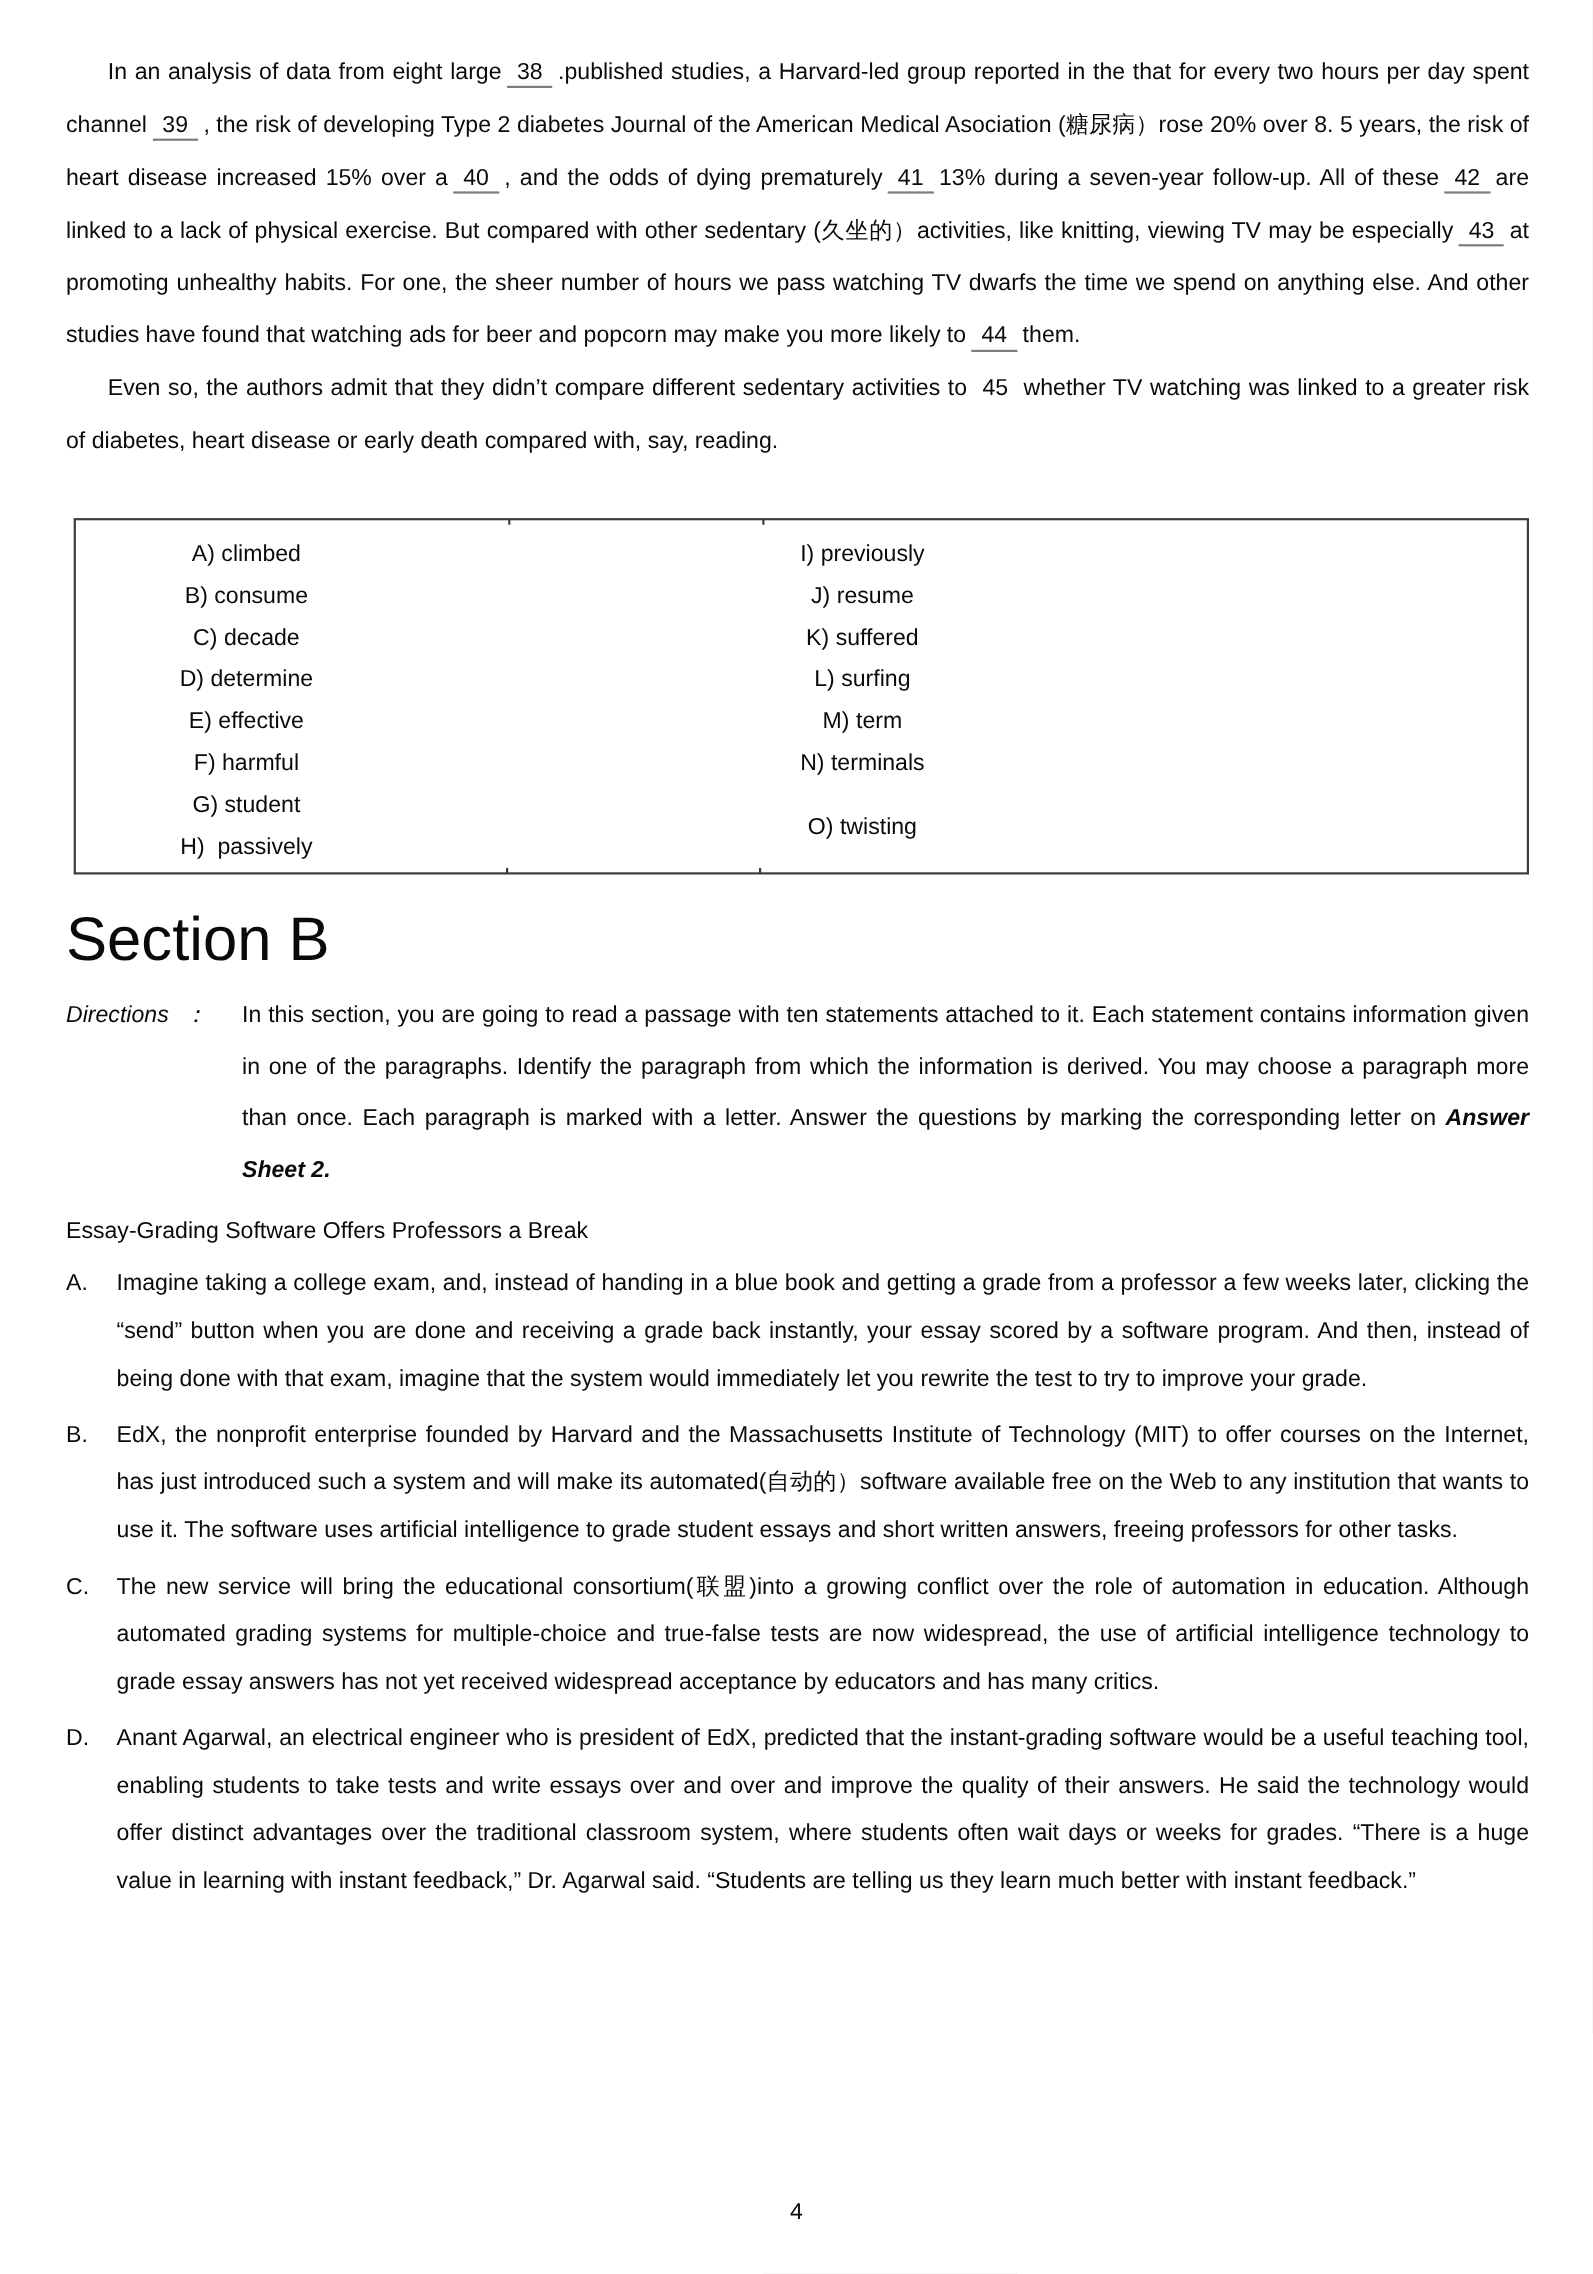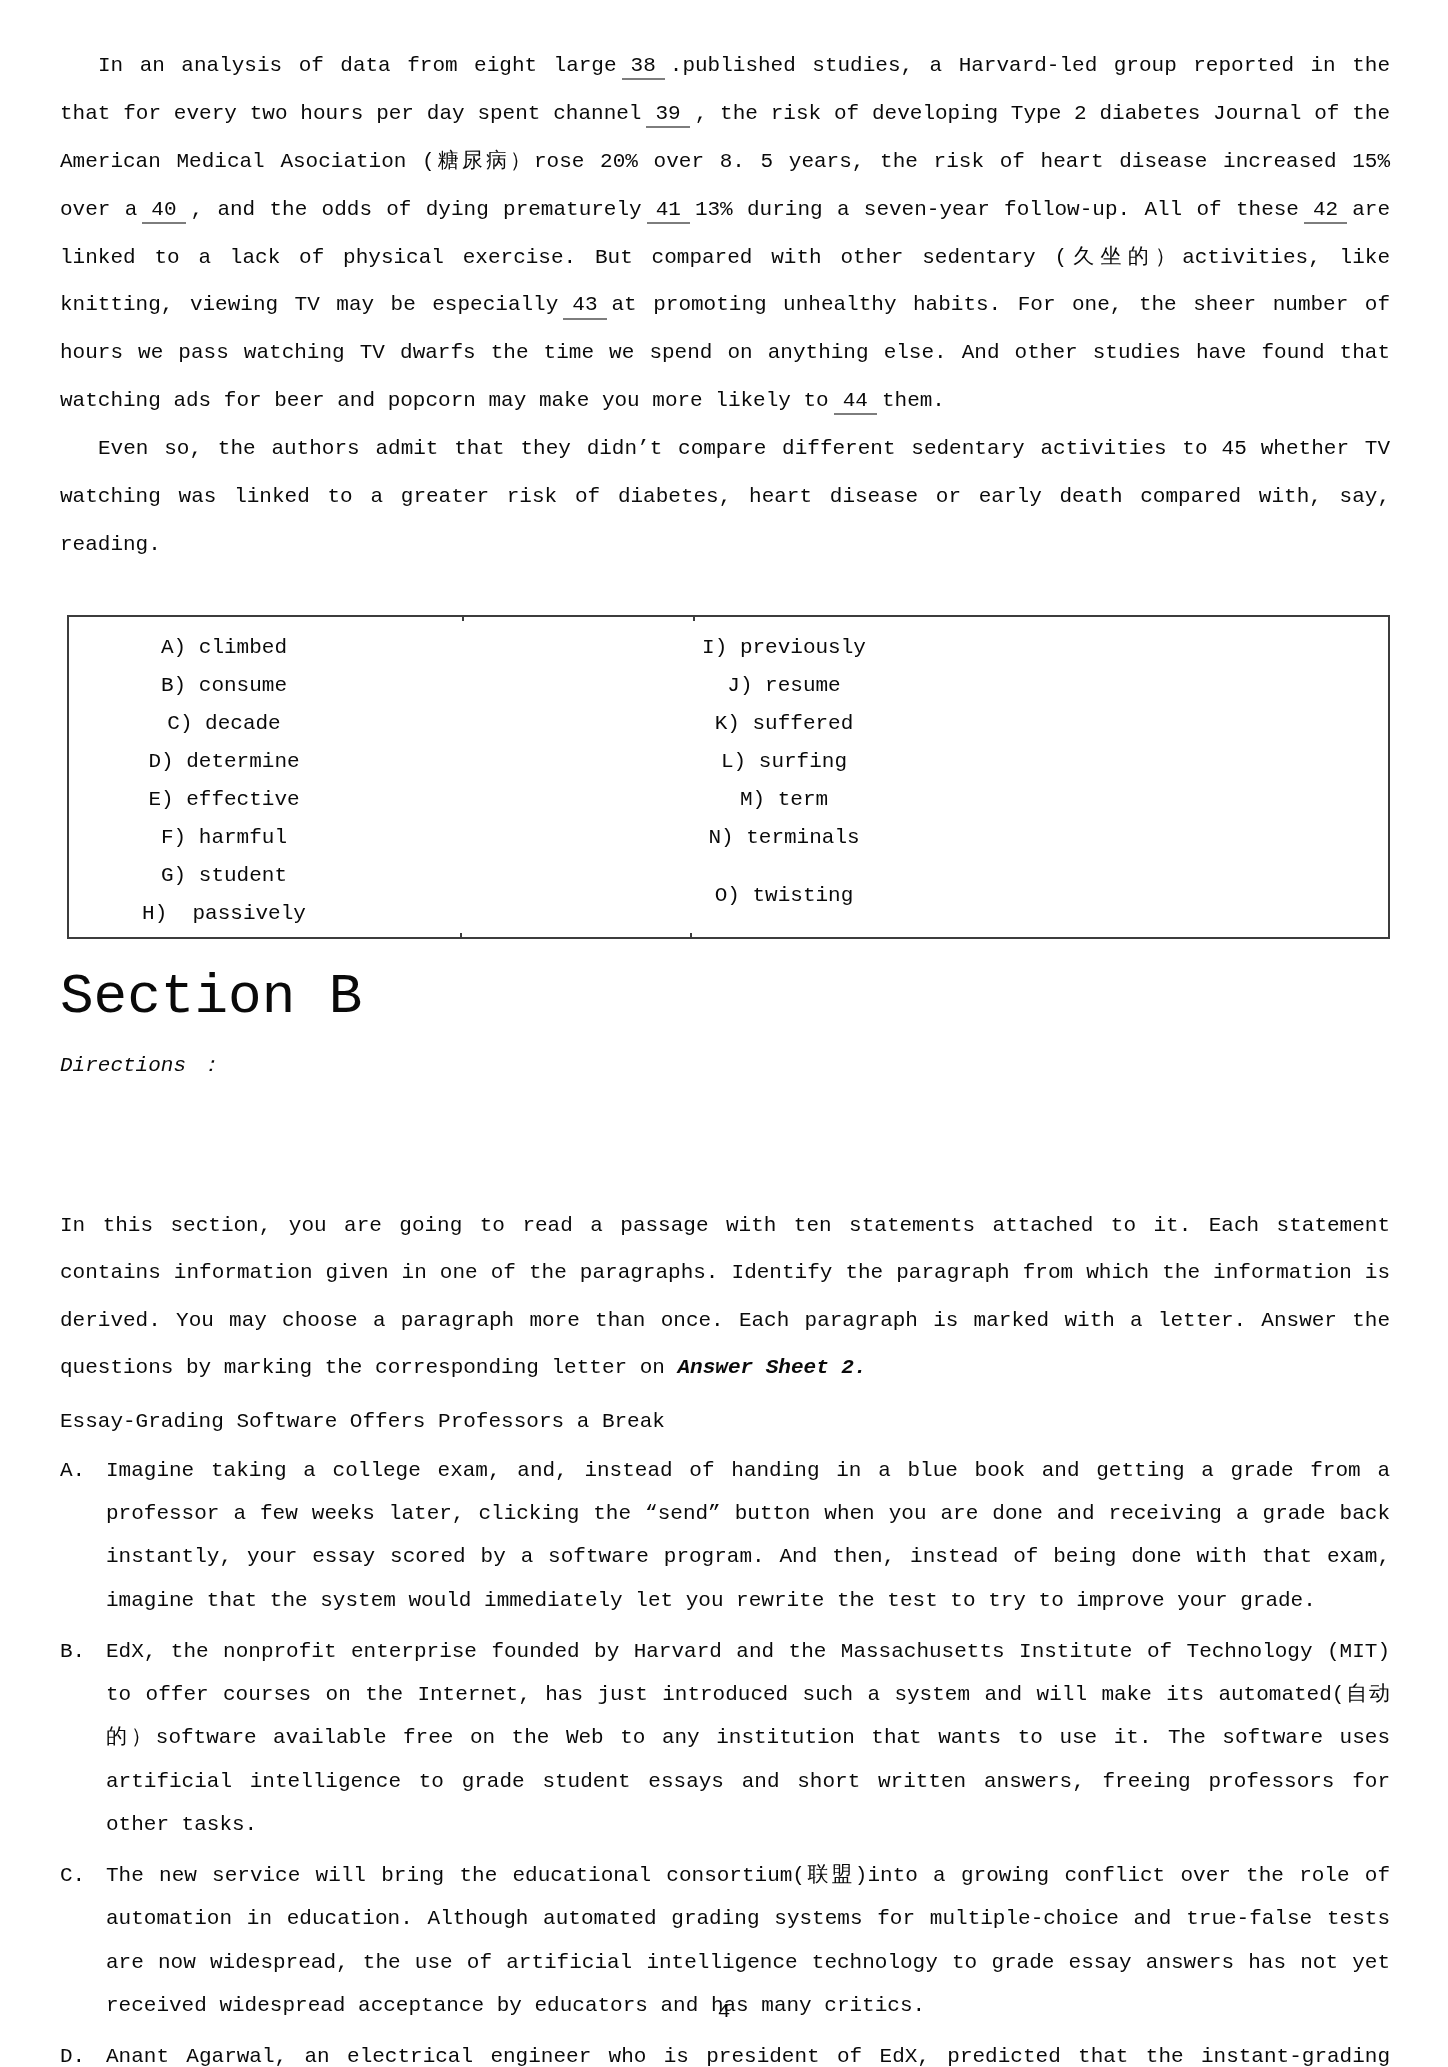--- a/index.html
+++ b/index.html
@@ -2,21 +2,21 @@
 <html><head>
 <meta charset="utf-8">
 <style>
   html,body { margin:0; padding:0; background:#e8e8e8; }
   .page {
     position:relative;
     width:1448px; height:2067px;
     margin:0 auto;
     background:#ffffff;
     color:#0a0a0a;
-    font-family:Liberation Mono, monospace;
+    font-family:Liberation Sans, sans-serif;
     font-size:21px;
     overflow:hidden;
   }
   .content {
     position:absolute; inset:0;
     padding:42px 58px 0 60px;
     box-sizing:border-box;
   }
 
   
@@ -69,21 +69,21 @@
   .tick.b1 { left:391px; bottom:-1px; }
   .tick.b2 { left:621px; bottom:-1px; }
 
   
   .section-heading {
     font-size:56px;
     font-weight:normal;
     margin:28px 0 14px 0;
     line-height:1.1;
   }
-  .directions { display:flex; margin:0;flex-direction:column; }
+  .directions { display:flex; margin:0; }
   .dir-label {
     flex:0 0 160px;
     line-height:2.25;
     white-space:nowrap;
   }
   .dir-label .word { font-style:italic; }
   .dir-label .colon { font-style:italic; padding-left:14px; }
   .dir-body {
     flex:1;
     text-align:justify;

